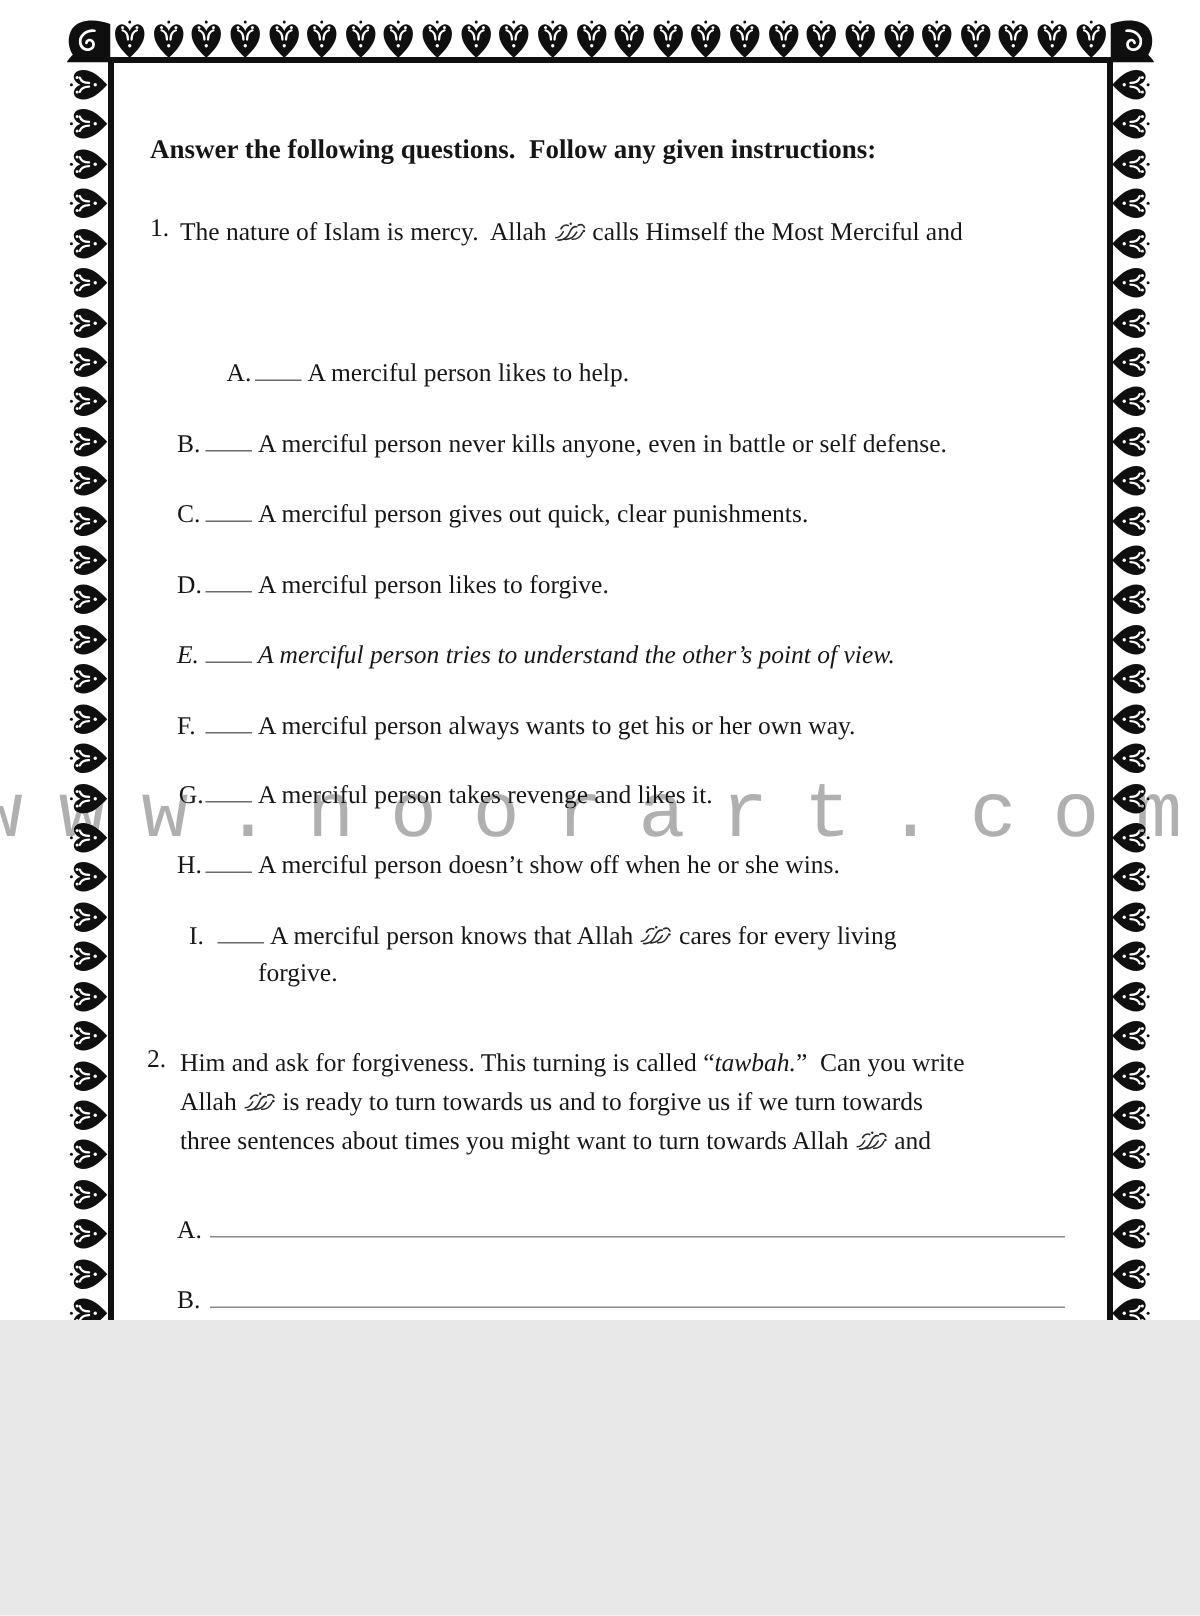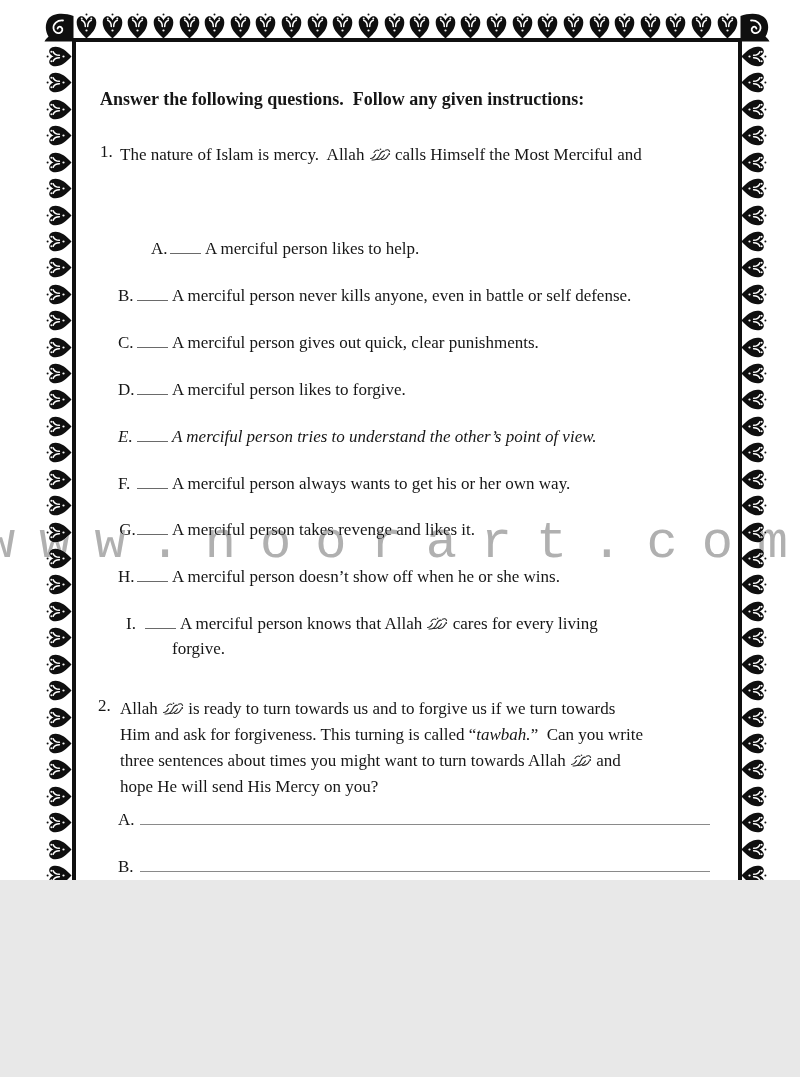--- a/index.html
+++ b/index.html
@@ -1497,46 +1497,45 @@
       <path d="M5 5.5 C6.2 3.5 8.2 2.6 9.8 3.4"></path>
     </g>
     <circle cx="20.2" cy="7" r="0.9" fill="#2a2a2a"></circle>
     <circle cx="11.5" cy="2.2" r="0.8" fill="#2a2a2a"></circle>
   </svg></span><span class="t"> cares for every living</span></span><div class="l2">forgive.</div></div>
       </div>
 
     <div class="para" id="q2para">
       <span class="qnum">2.</span>
       <div class="plines" id="q2lines">
+          <div class="pline"><span class="t">Him and ask for forgiveness. This turning is called “</span><span class="t it">tawbah.</span><span class="t">”  Can you write</span></div>
           <div class="pline"><span class="t">Allah </span><span class="hono"><svg width="22" height="15" viewBox="0 0 22 15" xmlns="http://www.w3.org/2000/svg">
     <g fill="none" stroke="#2a2a2a" stroke-width="1.1" stroke-linecap="round">
       <path d="M1.5 11.5 C4 11.5 5.5 9.5 6.5 7.5"></path>
       <path d="M3 13 C7.5 13.5 9.5 11 11 7.5 C12 5.2 13.5 3.8 15.5 4.2"></path>
       <path d="M7.5 12.5 C11 12.8 14 10.5 15.5 7.8"></path>
       <path d="M12.5 12.5 C15.5 12.7 18 10.8 19.3 8"></path>
       <path d="M16.5 3.2 C18.2 2.2 20 2.8 20.6 4.6"></path>
       <path d="M5 5.5 C6.2 3.5 8.2 2.6 9.8 3.4"></path>
     </g>
     <circle cx="20.2" cy="7" r="0.9" fill="#2a2a2a"></circle>
     <circle cx="11.5" cy="2.2" r="0.8" fill="#2a2a2a"></circle>
   </svg></span><span class="t"> is ready to turn towards us and to forgive us if we turn towards</span></div>
-          <div class="pline"><span class="t">Him and ask for forgiveness. This turning is called “</span><span class="t it">tawbah.</span><span class="t">”  Can you write</span></div>
           <div class="pline"><span class="t">three sentences about times you might want to turn towards Allah </span><span class="hono"><svg width="22" height="15" viewBox="0 0 22 15" xmlns="http://www.w3.org/2000/svg">
     <g fill="none" stroke="#2a2a2a" stroke-width="1.1" stroke-linecap="round">
       <path d="M1.5 11.5 C4 11.5 5.5 9.5 6.5 7.5"></path>
       <path d="M3 13 C7.5 13.5 9.5 11 11 7.5 C12 5.2 13.5 3.8 15.5 4.2"></path>
       <path d="M7.5 12.5 C11 12.8 14 10.5 15.5 7.8"></path>
       <path d="M12.5 12.5 C15.5 12.7 18 10.8 19.3 8"></path>
       <path d="M16.5 3.2 C18.2 2.2 20 2.8 20.6 4.6"></path>
       <path d="M5 5.5 C6.2 3.5 8.2 2.6 9.8 3.4"></path>
     </g>
     <circle cx="20.2" cy="7" r="0.9" fill="#2a2a2a"></circle>
     <circle cx="11.5" cy="2.2" r="0.8" fill="#2a2a2a"></circle>
   </svg></span><span class="t"> and</span></div>
-          <div class="pline"><span class="t">hope He will send His Mercy on you?</span></div>
         </div>
     </div>
 
     <div id="blanks">
         <div class="brow" style="top: 810px;"><span class="bltr">A.</span><span class="aline"></span></div>
         <div class="brow" style="top: 857px;"><span class="bltr">B.</span><span class="aline"></span></div>
         <div class="brow" style="top: 904px;"><span class="bltr">C.</span><span class="aline"></span></div>
       </div>
 
     <div class="footer">

